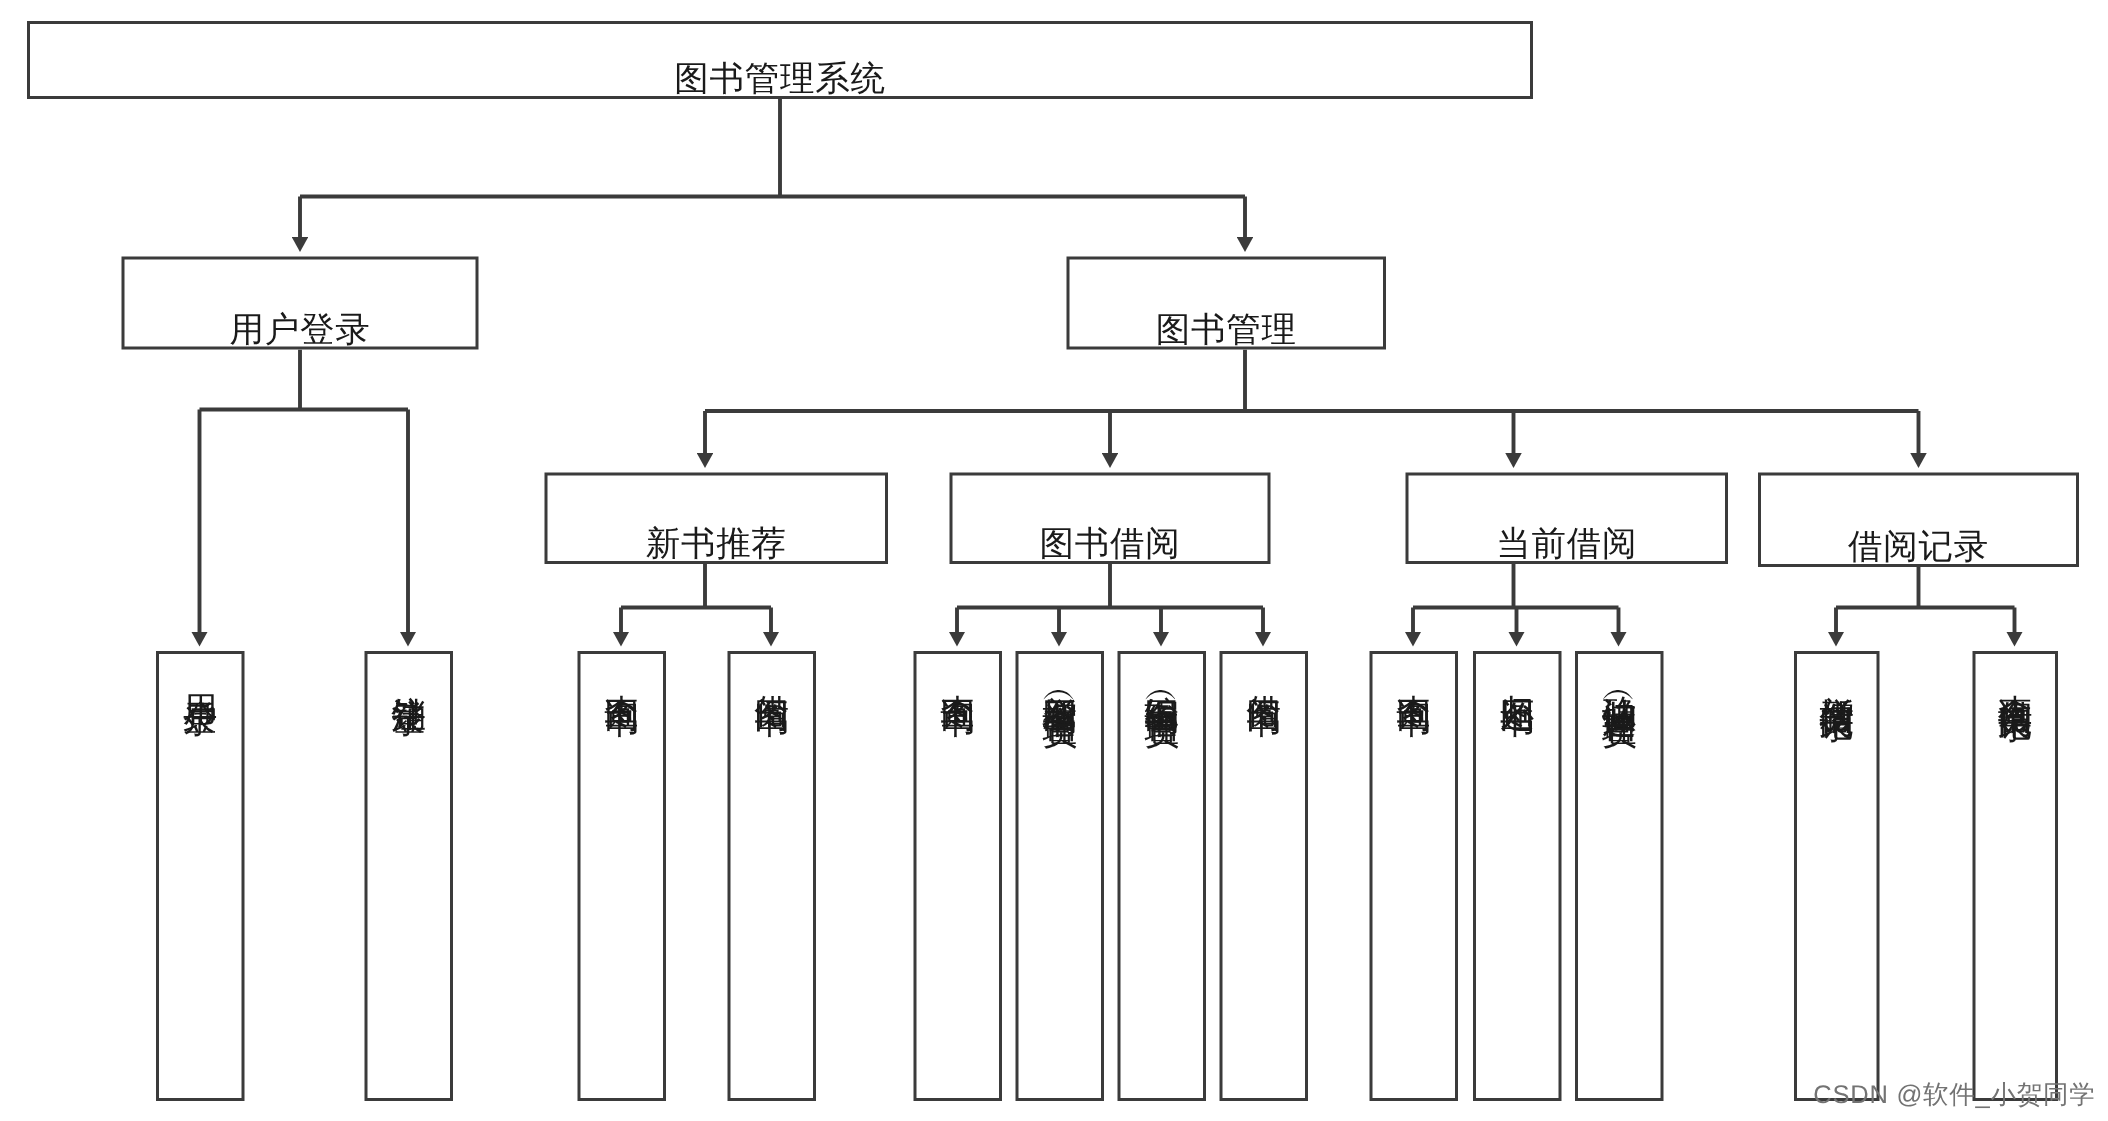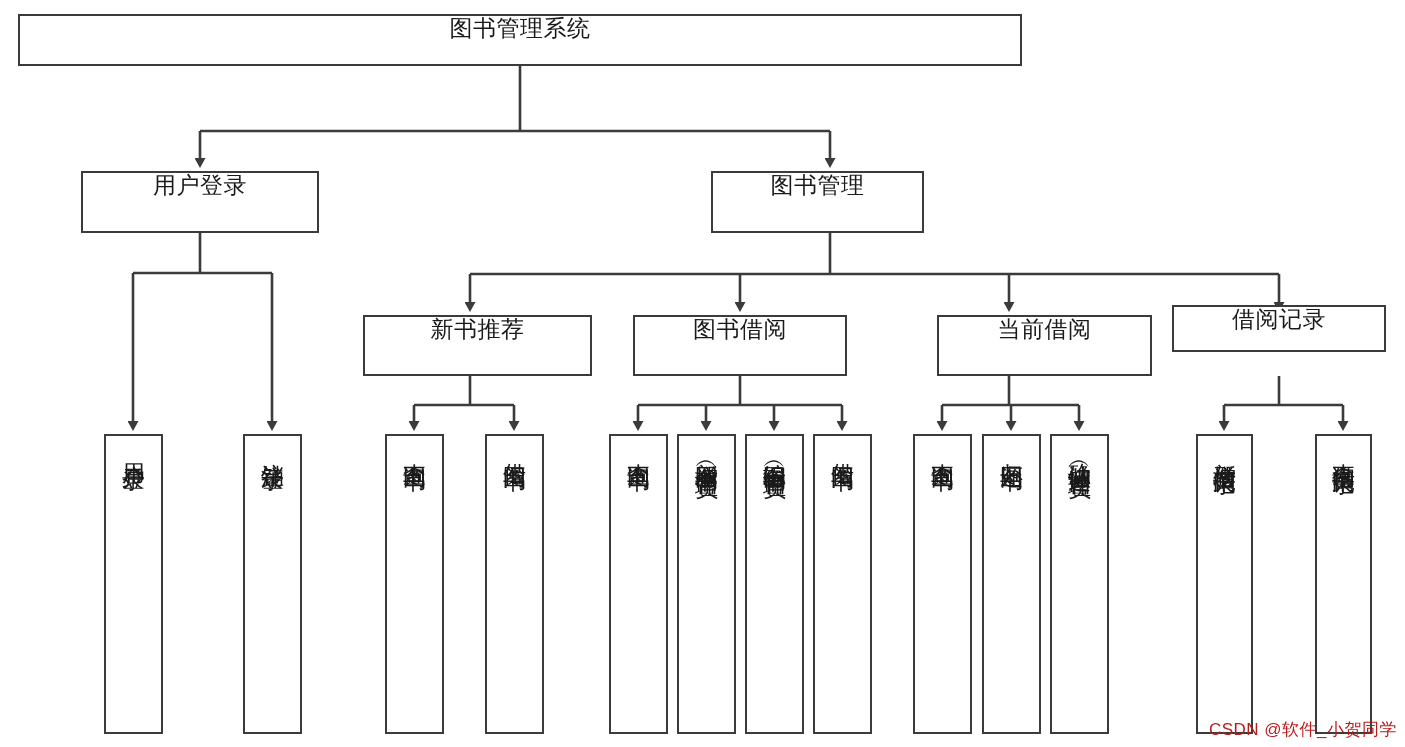--- a/index.html
+++ b/index.html
@@ -24,21 +24,21 @@
     width: 1405px;
     height: 747px;
     pointer-events: none;
   }
   .node {
     position: absolute;
     box-sizing: border-box;
     border: 2px solid #3b3b3b;
     background: #ffffff;
     display: flex;
-    align-items: flex-start;
+    align-items: flex-end;
     justify-content: center;
     color: #1a1a1a;
     line-height: 1.06;
   }
   .node .lbl {
     display: block;
     text-align: center;
   }
   
   .node.h .lbl {
@@ -60,21 +60,21 @@
     text-orientation: upright;
     font-size: 23px;
     letter-spacing: 2px;
     line-height: 1;
   }
   #watermark {
     position: absolute;
     right: 8px;
     bottom: 6px;
     font-size: 17px;
-    color: #b91c1c;
+    color: #737373;
     white-space: nowrap;
     letter-spacing: 0.5px;
   }
 </style>
 </head>
 <body>
 
 <div id="canvas">
 
   <svg class="edges" viewBox="0 0 1405 747">
@@ -140,21 +140,21 @@
 
   <div class="node h lvl3" style="left:363px; top:315px; width:229px; height:61px;">
     <span class="lbl">新书推荐</span>
   </div>
   <div class="node h lvl3" style="left:633px; top:315px; width:214px; height:61px;">
     <span class="lbl">图书借阅</span>
   </div>
   <div class="node h lvl3" style="left:902px; top:315px; width:215px; height:61px;margin-left:35px;">
     <span class="lbl">当前借阅</span>
   </div>
-  <div class="node h lvl3" style="left:1172px; top:305px; width:214px; height:47px;">
+  <div class="node h lvl3" style="left:1172px; top:315px; width:214px; height:63px;">
     <span class="lbl">借阅记录</span>
   </div>
 
   <div class="node v" style="left:104px; top:434px; width:59px; height:300px;">
     <span class="lbl">用户登录</span>
   </div>
   <div class="node v" style="left:243px; top:434px; width:59px; height:300px;">
     <span class="lbl">注销登录</span>
   </div>
   <div class="node v" style="left:385px; top:434px; width:59px; height:300px;">

